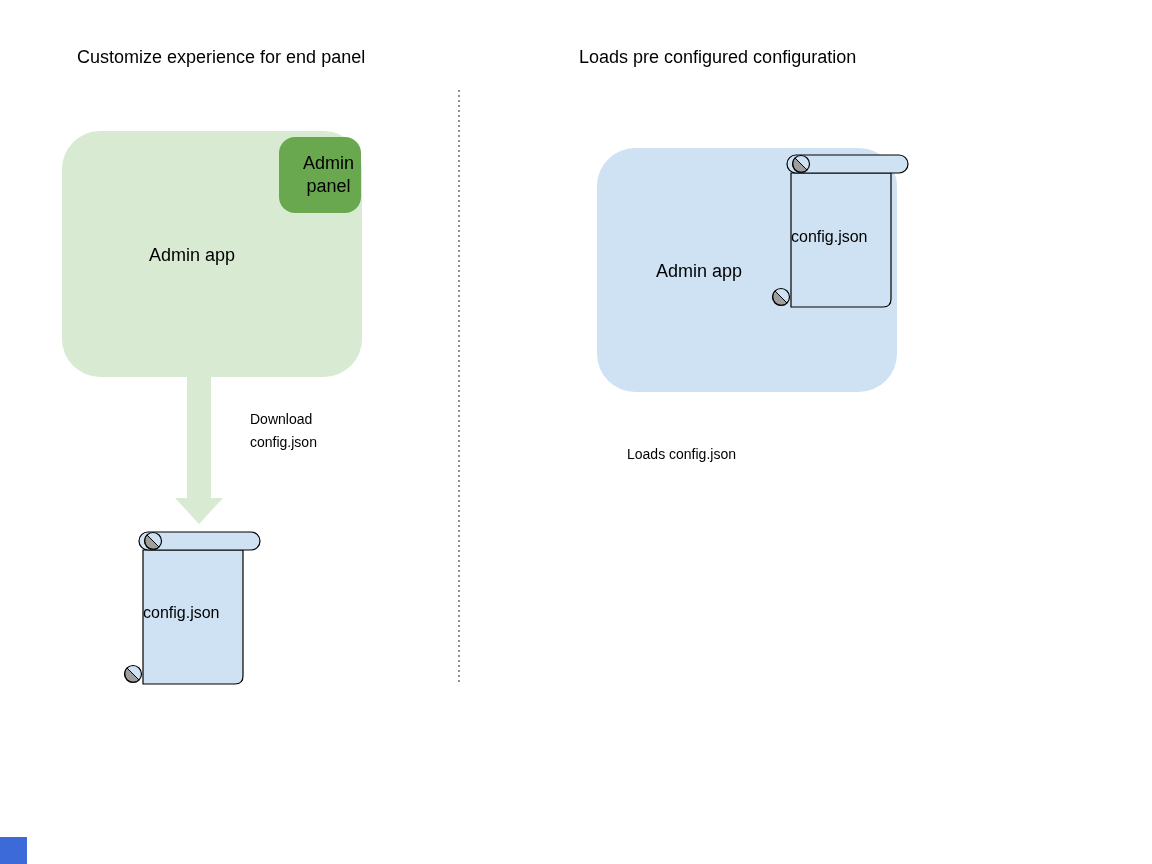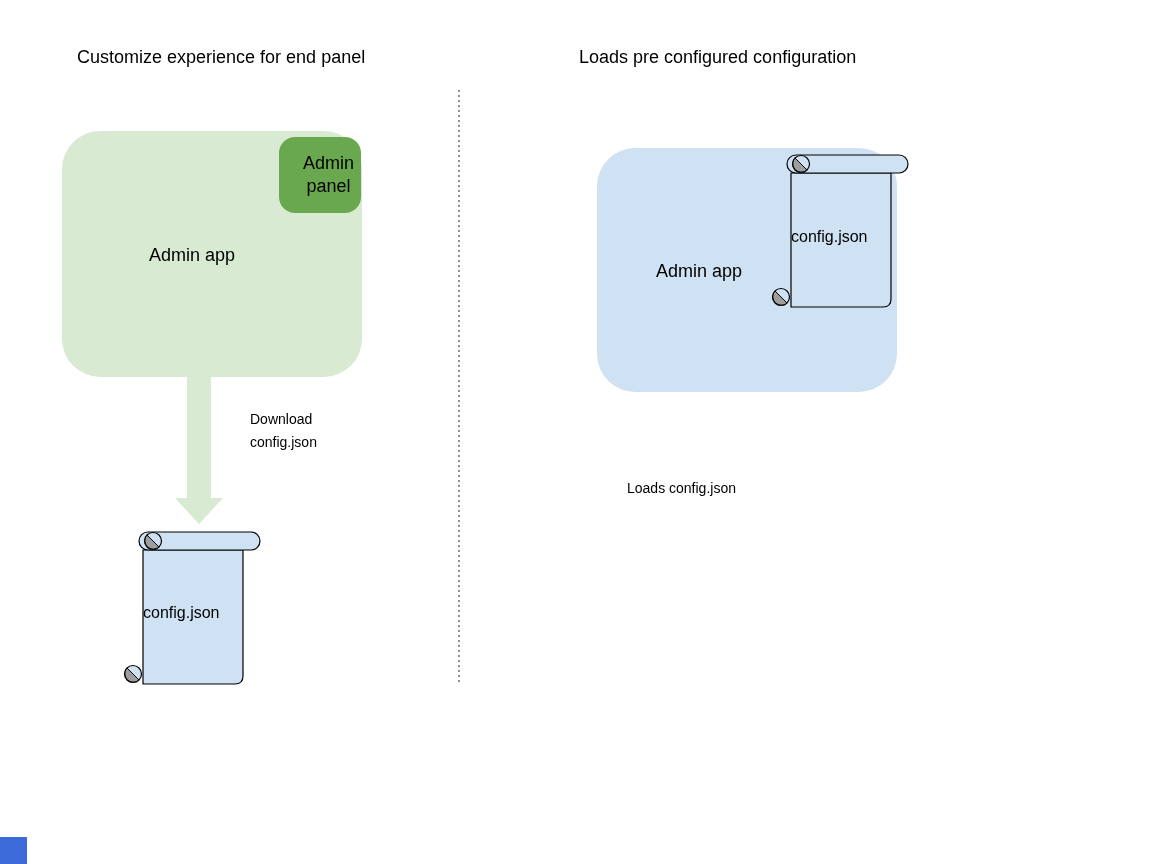--- a/index.html
+++ b/index.html
@@ -31,21 +31,21 @@
   }
   .admin-panel span{display:block;width:64px;text-align:center;font-size:18px;line-height:23px;margin-left:17px;}
   .admin-app-label{left:149px;top:244px;}
   .download-note{left:250px;top:408px;width:100px;}
 
   .demo-box{
     left:597px;top:148px;width:300px;height:244px;
     background:var(--demo-box);border-radius:38px;
   }
   .demo-app-label{left:656px;top:260px;}
-  .loads-note{left:627px;top:443px;white-space:nowrap;margin-top:34px;}
+  .loads-note{left:627px;top:443px;white-space:nowrap;}
 
   .scroll-left-label{left:143px;top:604px;width:100px;}
   .scroll-right-label{left:791px;top:228px;width:100px;}
 
   .corner-marker{
     left:0;top:837px;width:27px;height:27px;
     background:var(--corner-marker);
   }
   svg{display:block;}
 </style>

